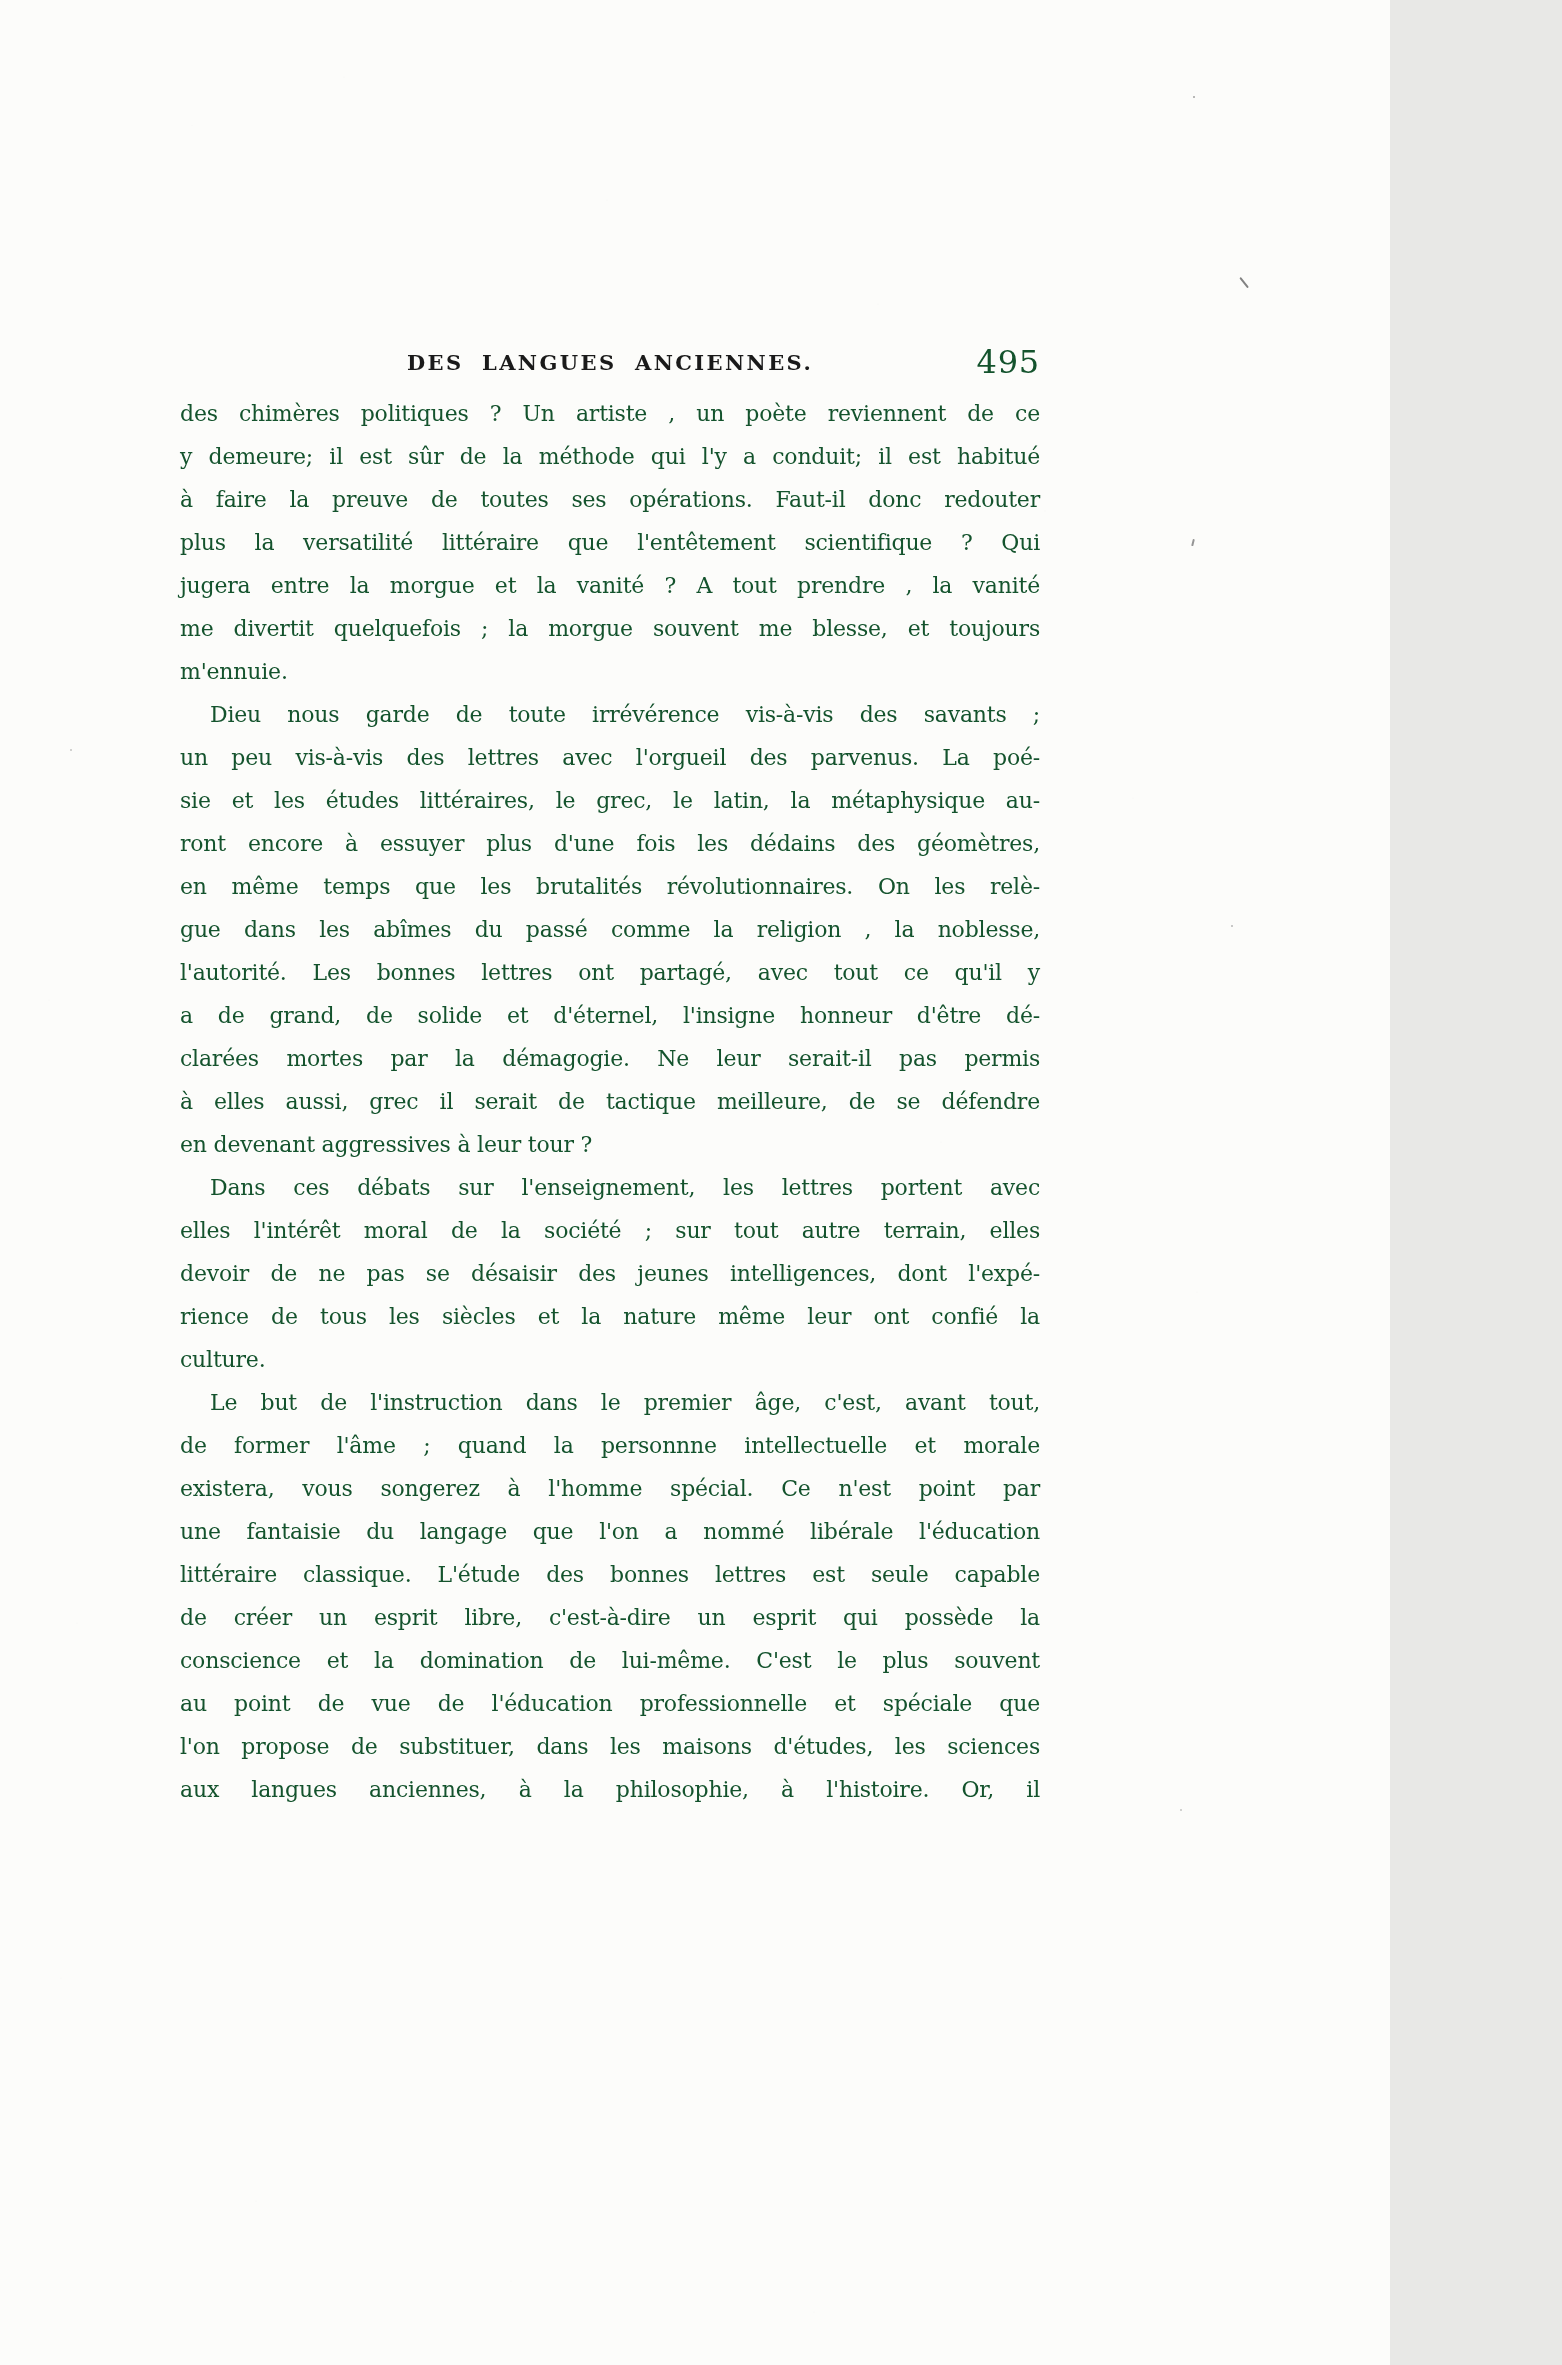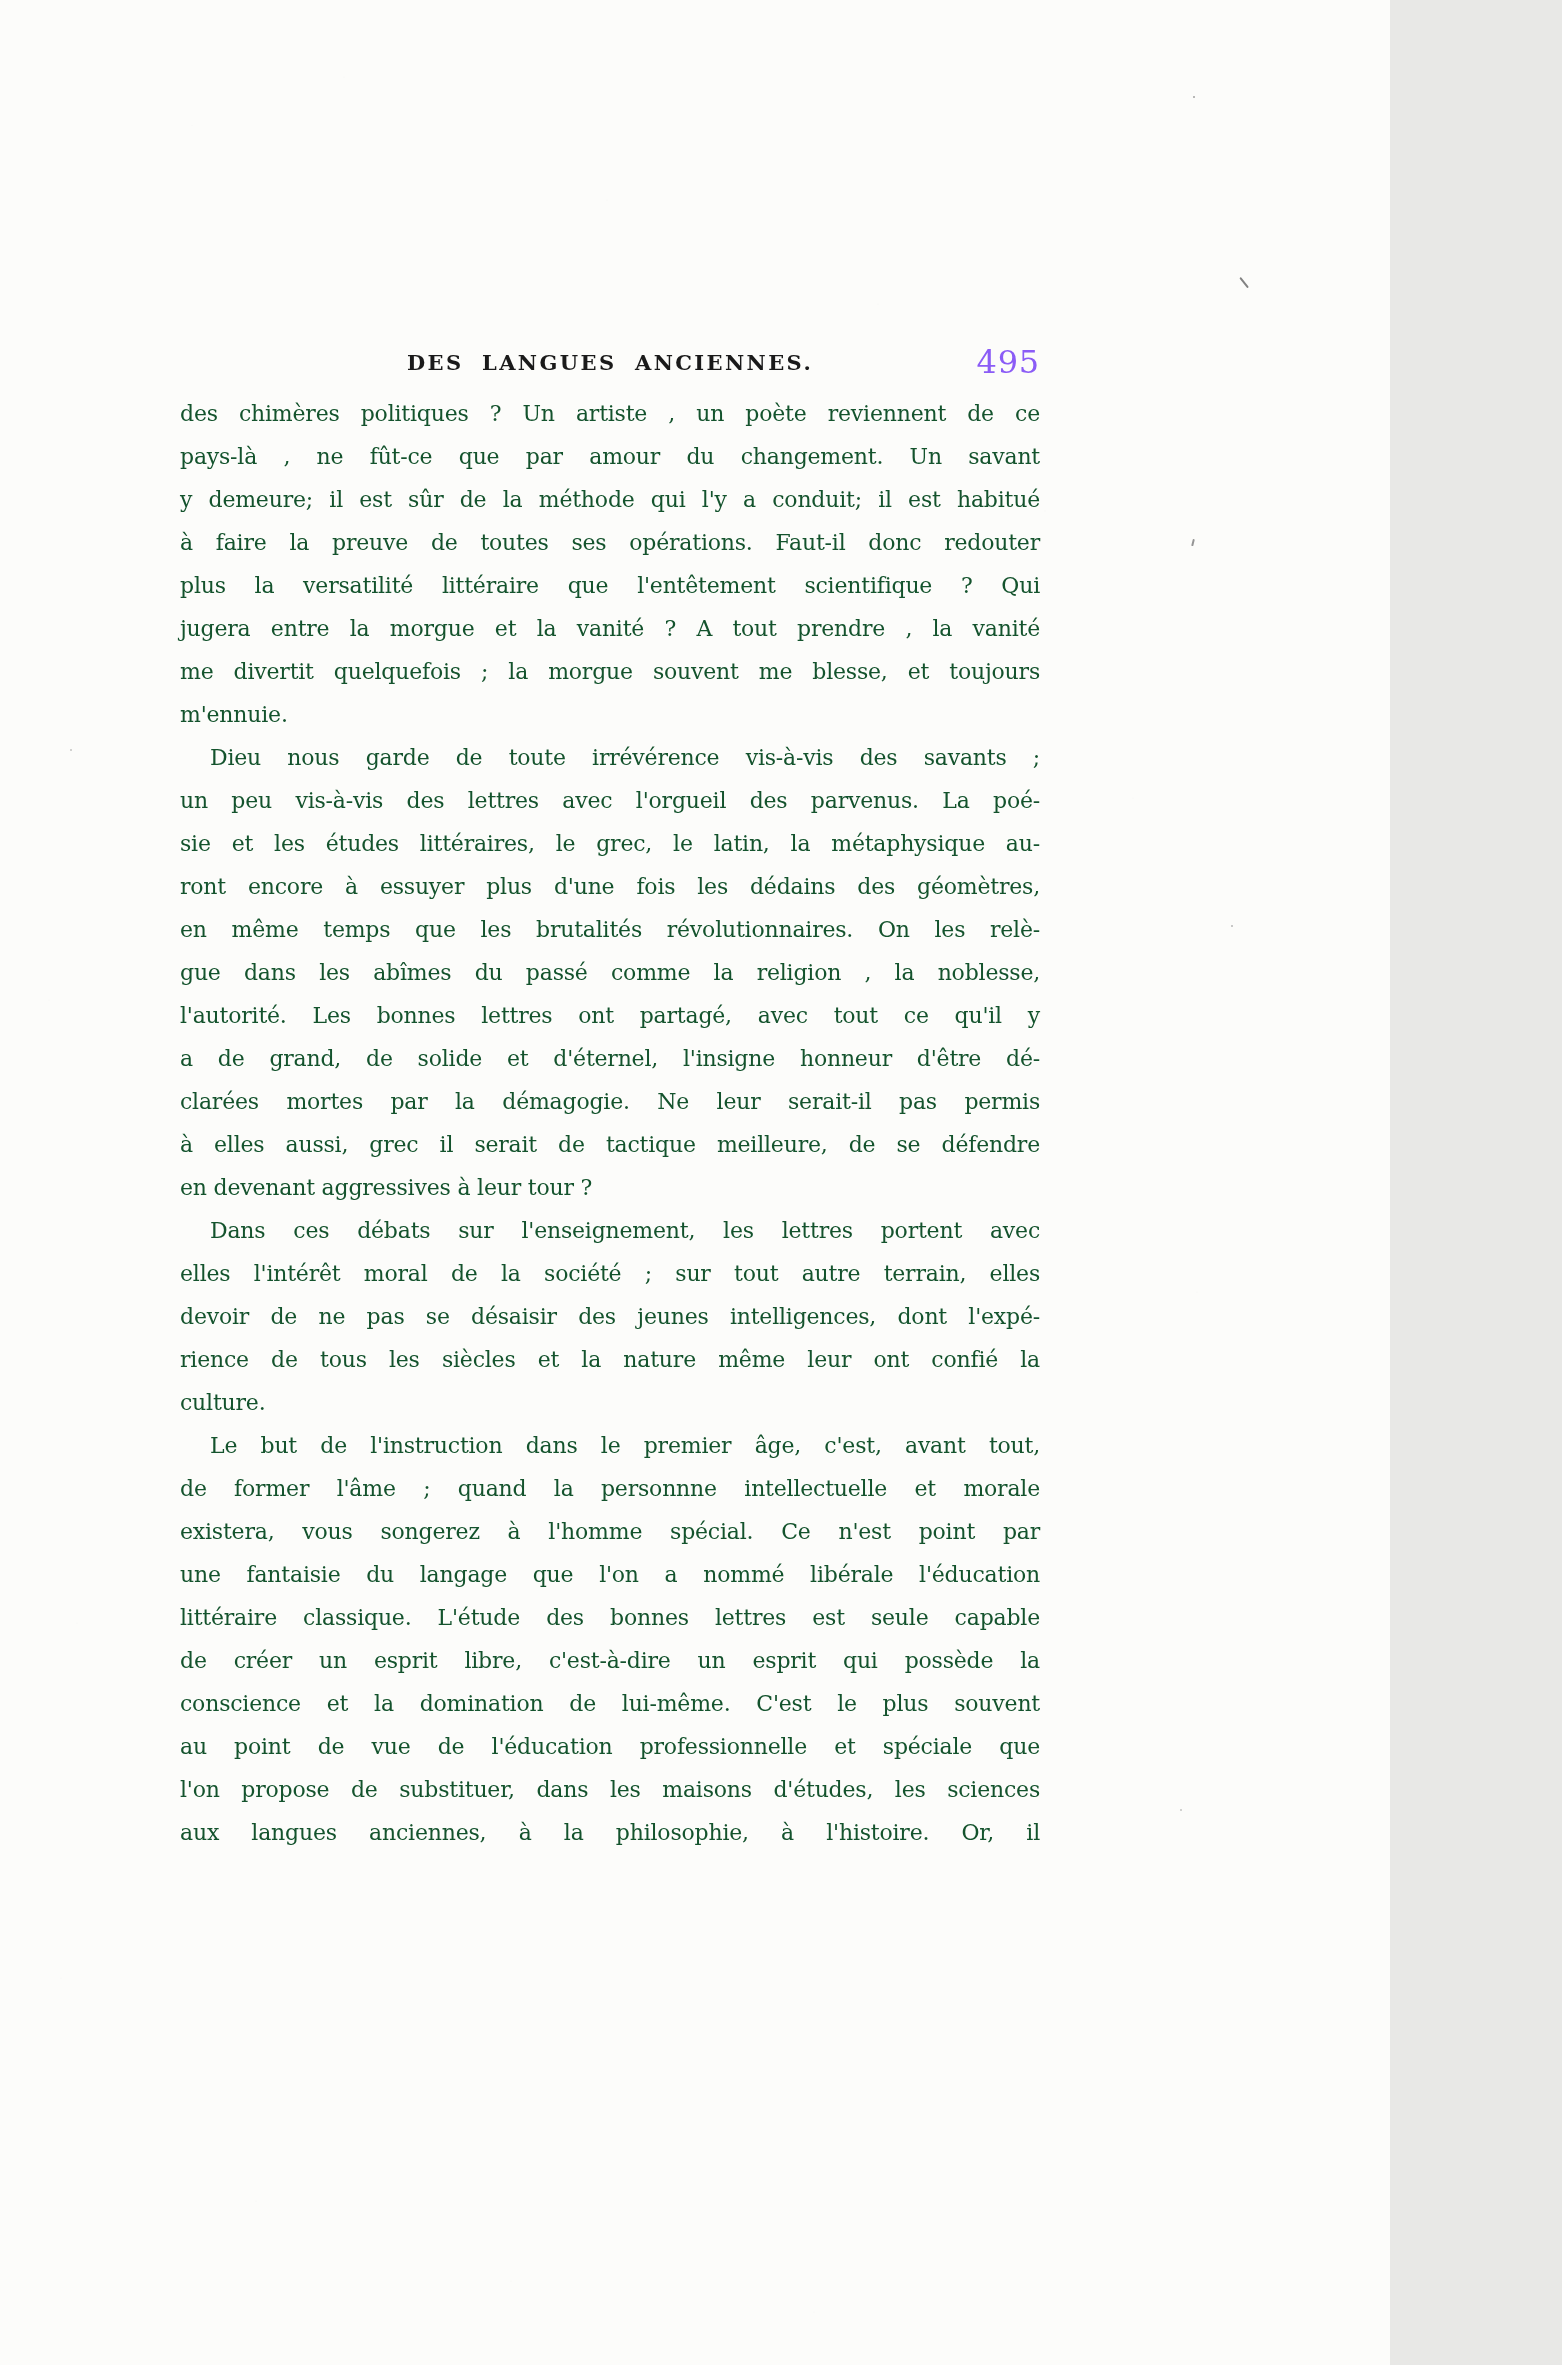--- a/index.html
+++ b/index.html
@@ -17,21 +17,21 @@
   }
   .running-title{
     display:block;text-align:center;
     font-weight:bold;font-size:21px;line-height:37px;
     letter-spacing:2.4px;word-spacing:8.8px;
     color:#1a1a1a;
   }
   .page-number{
     position:absolute;right:0;top:0;
     font-size:32px;line-height:37px;font-weight:normal;
-    letter-spacing:0.8px;color:#8b5cf6;
+    letter-spacing:0.8px;color:#14532d;
   }
   
   .body-text{
     position:absolute;left:180px;top:392px;width:860px;
   }
   .paragraph{margin:0;padding:0;}
   .line{
     height:43px;line-height:43px;
     font-size:22px;letter-spacing:-0.2px;
     text-align:justify;text-align-last:justify;
@@ -82,21 +82,20 @@
 <div class="page">
 
   <div class="header">
     <span class="running-title">DES LANGUES ANCIENNES.</span>
     <span class="page-number">495</span>
   </div>
 
   <div class="body-text">
       <div class="paragraph">
         <div class="line">des chimères politiques ? Un artiste , un poète reviennent de ce</div>
-        <div class="line">pays-là , ne fût-ce que par amour du changement. Un savant</div>
         <div class="line">y demeure; il est sûr de la méthode qui l'y a conduit; il est habitué</div>
         <div class="line">à faire la preuve de toutes ses opérations. Faut-il donc redouter</div>
         <div class="line">plus la versatilité littéraire que l'entêtement scientifique ? Qui</div>
         <div class="line">jugera entre la morgue et la vanité ? A tout prendre , la vanité</div>
         <div class="line">me divertit quelquefois ; la morgue souvent me blesse, et toujours</div>
         <div class="line rag">m'ennuie.</div>
       </div>
       <div class="paragraph">
         <div class="line indent">Dieu nous garde de toute irrévérence vis-à-vis des savants ;</div>
         <div class="line">un peu vis-à-vis des lettres avec l'orgueil des parvenus. La poé-</div>

